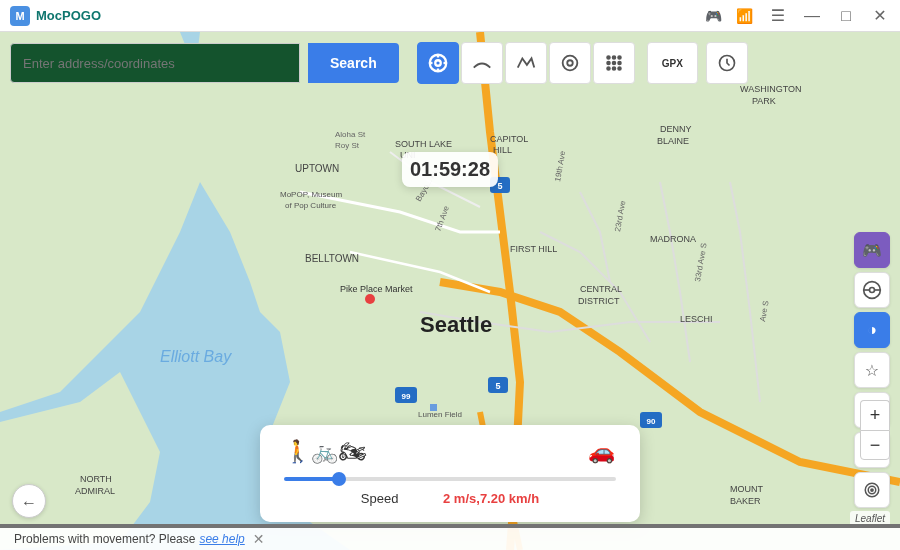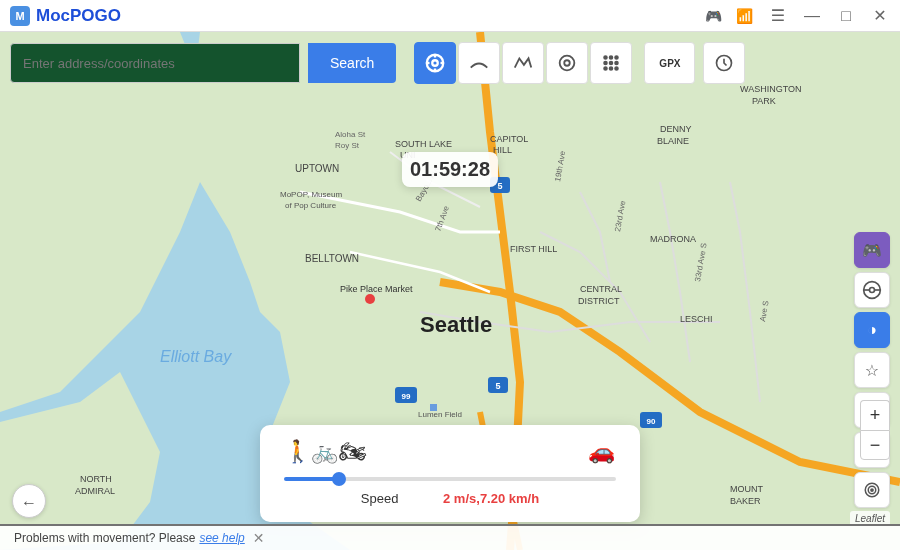--- a/index.html
+++ b/index.html
@@ -11,21 +11,21 @@
       background: #fff;
       border-bottom: 1px solid #ddd;
       display: flex;
       align-items: center;
       justify-content: space-between;
       padding: 0 10px;
       user-select: none;
     }
     .titlebar-left { display: flex; align-items: center; gap: 6px; }
     .titlebar-logo { width: 20px; height: 20px; background: #4a90e2; border-radius: 4px; display:flex; align-items:center; justify-content:center; color:#fff; font-size:11px; font-weight:bold; }
-    .titlebar-title { font-size: 17px; font-weight: 600; color: #1d4ed8; }
+    .titlebar-title { font-size: 13px; font-weight: 600; color: #0f766e; }
     .titlebar-right { display: flex; align-items: center; gap: 14px; }
     .titlebar-icon { color: #555; font-size: 14px; cursor: pointer; }
     .titlebar-btn { font-size: 16px; color: #666; cursor: pointer; width: 20px; text-align: center; }
 
     
     .main { position: relative; width: 900px; height: 518px; }
 
     
     .map-bg {
       position: absolute; inset: 0;
@@ -61,21 +61,21 @@
     }
     .search-btn {
       height: 40px;
       padding: 0 22px;
       background: #3a7de8;
       color: #fff;
       border: none;
       border-radius: 0 4px 4px 0;
       font-size: 14px;
       cursor: pointer;
-      font-weight: 400;
+      font-weight: 700;
     }
     .nav-icons {
       display: flex;
       align-items: center;
       gap: 2px;
       margin-left: 10px;
     }
     .nav-icon-btn {
       width: 42px; height: 42px;
       background: #fff;
@@ -202,21 +202,21 @@
     .status-bar {
       position: absolute;
       bottom: 0; left: 0; right: 0;
       height: 26px;
       background: rgba(255,255,255,0.92);
       display: flex;
       align-items: center;
       padding: 0 14px;
       font-size: 12px;
       color: #444;
-      border-top: 2px solid #737373;
+      border-top: 4px solid #737373;
       z-index: 10;
       gap: 4px;
     }
     .status-bar a { color: #3a7de8; text-decoration: underline; font-style: italic; }
     .status-bar .close-x { margin-left: 4px; cursor: pointer; color: #888; font-size: 14px; }
 
     
     .leaflet-badge {
       position: absolute;
       bottom: 24px;

